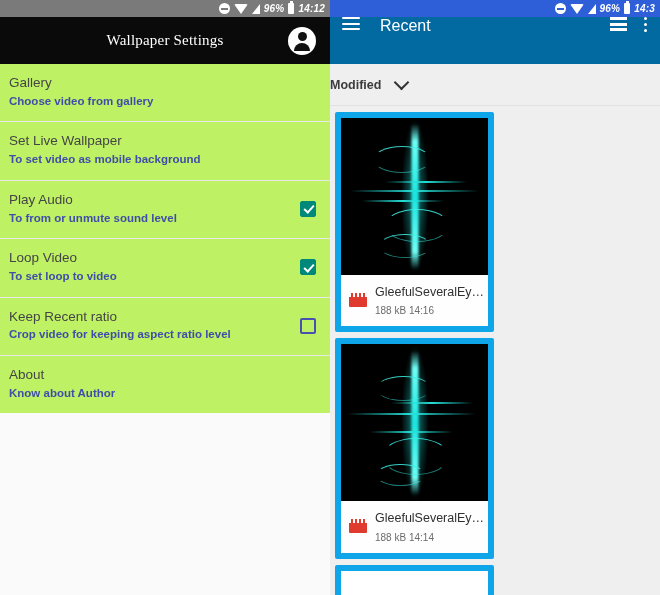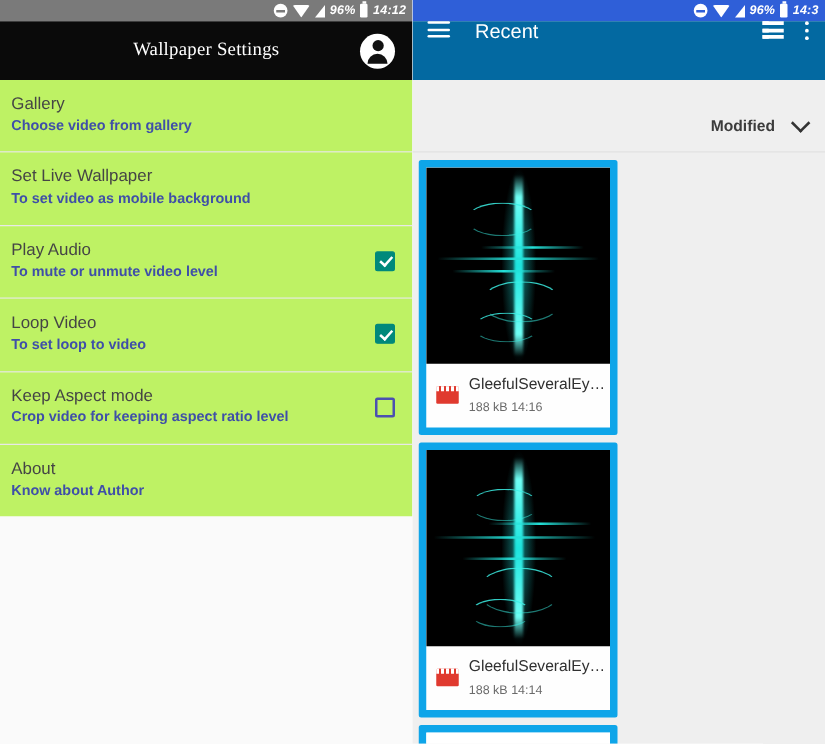--- a/index.html
+++ b/index.html
@@ -53,22 +53,22 @@
   .pane-right{width:330px;height:595px;position:relative;background:#efefef;overflow:hidden;}
   .docbar{height:47px;background:#0369a1;display:flex;align-items:flex-start;padding:0 12px;box-sizing:border-box;}
   .hamb{width:18px;height:13px;display:flex;flex-direction:column;justify-content:space-between;flex:0 0 auto;}
   .hamb span{display:block;height:2px;background:#fff;border-radius:1px;}
   .doctitle{color:#fff;font-size:16px;margin-left:20px;flex:1;}
   .viewtoggle{width:17px;height:14px;display:flex;flex-direction:column;justify-content:space-between;flex:0 0 auto;}
   .viewtoggle i{display:block;height:3px;background:#fff;border-left:5px solid #fff;box-sizing:border-box;}
   .kebab{width:4px;display:flex;flex-direction:column;gap:3px;margin-left:17px;flex:0 0 auto;}
   .kebab b{display:block;width:3px;height:3px;border-radius:50%;background:#fff;}
 
-  .sortbar{height:42px;background:#efefef;display:flex;align-items:center;justify-content:flex-end;
-    padding-right:14px;box-sizing:border-box;border-bottom:1px solid #e2e2e2;margin-top:16px;}
+  .sortbar{height:42px;background:#efefef;display:flex;align-items:center;
+    padding-right:14px;box-sizing:border-box;border-bottom:1px solid #e2e2e2;}
   .sortlabel{font-size:12.5px;color:#3c3c3c;font-weight:bold;}
   .caret{width:9px;height:9px;border:solid #333;border-width:0 2px 2px 0;
     transform:rotate(45deg);margin:-4px 0 0 15px;}
 
   .grid{padding:6px 5px;display:flex;flex-wrap:wrap;gap:6px;box-sizing:border-box;}
   .card{width:159px;background:#fefefe;border:6px solid #0ea5e9;border-radius:2px;
     overflow:hidden;box-sizing:border-box;}
   .thumb{width:100%;height:157px;background:#fff;position:relative;overflow:hidden;}
   .cardmeta{display:flex;align-items:center;padding:7px 6px 8px 8px;box-sizing:border-box;gap:8px;}
   .filmicon{width:18px;height:14px;background:#e03a2f;border-radius:1px;position:relative;flex:0 0 auto;}
@@ -128,37 +128,37 @@
       <div class="srow">
         <div>
           <div class="stitle">Set Live Wallpaper</div>
           <div class="ssub">To set video as mobile background</div>
         </div>
       </div>
 
       <div class="srow">
         <div>
           <div class="stitle">Play Audio</div>
-          <div class="ssub">To mute or unmute video level</div>
+          <div class="ssub">To from or unmute sound level</div>
         </div>
         <span class="chk on"></span>
       </div>
 
       <div class="srow">
         <div>
           <div class="stitle">Loop Video</div>
           <div class="ssub">To set loop to video</div>
         </div>
         <span class="chk on"></span>
       </div>
 
 
       <div class="srow">
         <div>
-          <div class="stitle">Keep Aspect mode</div>
+          <div class="stitle">Keep Recent ratio</div>
           <div class="ssub">Crop video for keeping aspect ratio level</div>
         </div>
         <span class="chk off"></span>
       </div>
 
       <div class="srow">
         <div>
           <div class="stitle">About</div>
           <div class="ssub">Know about Author</div>
         </div>

